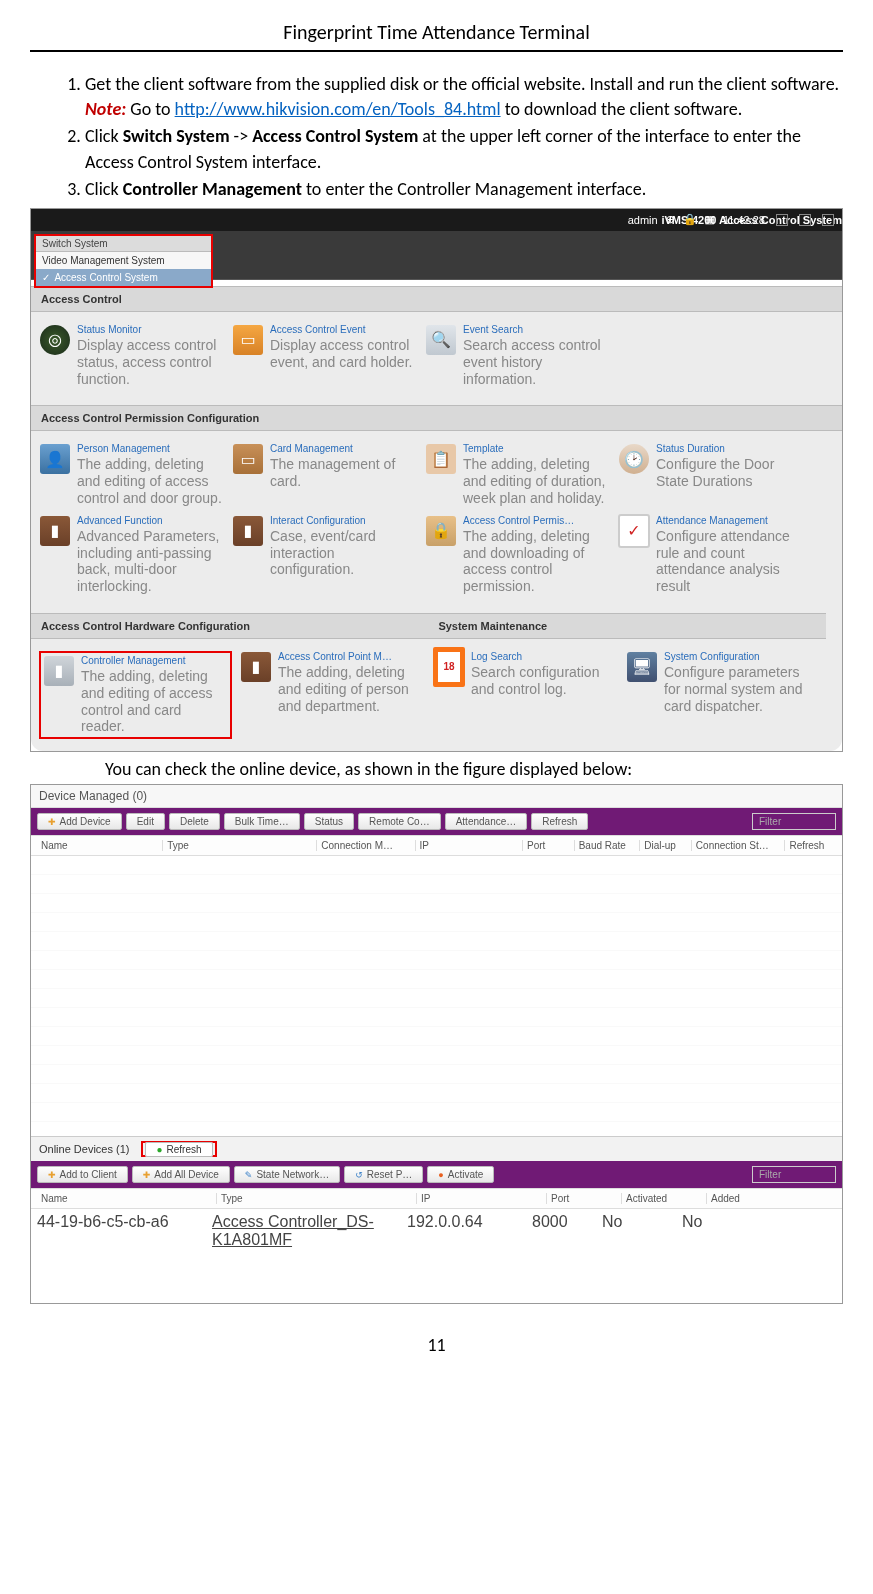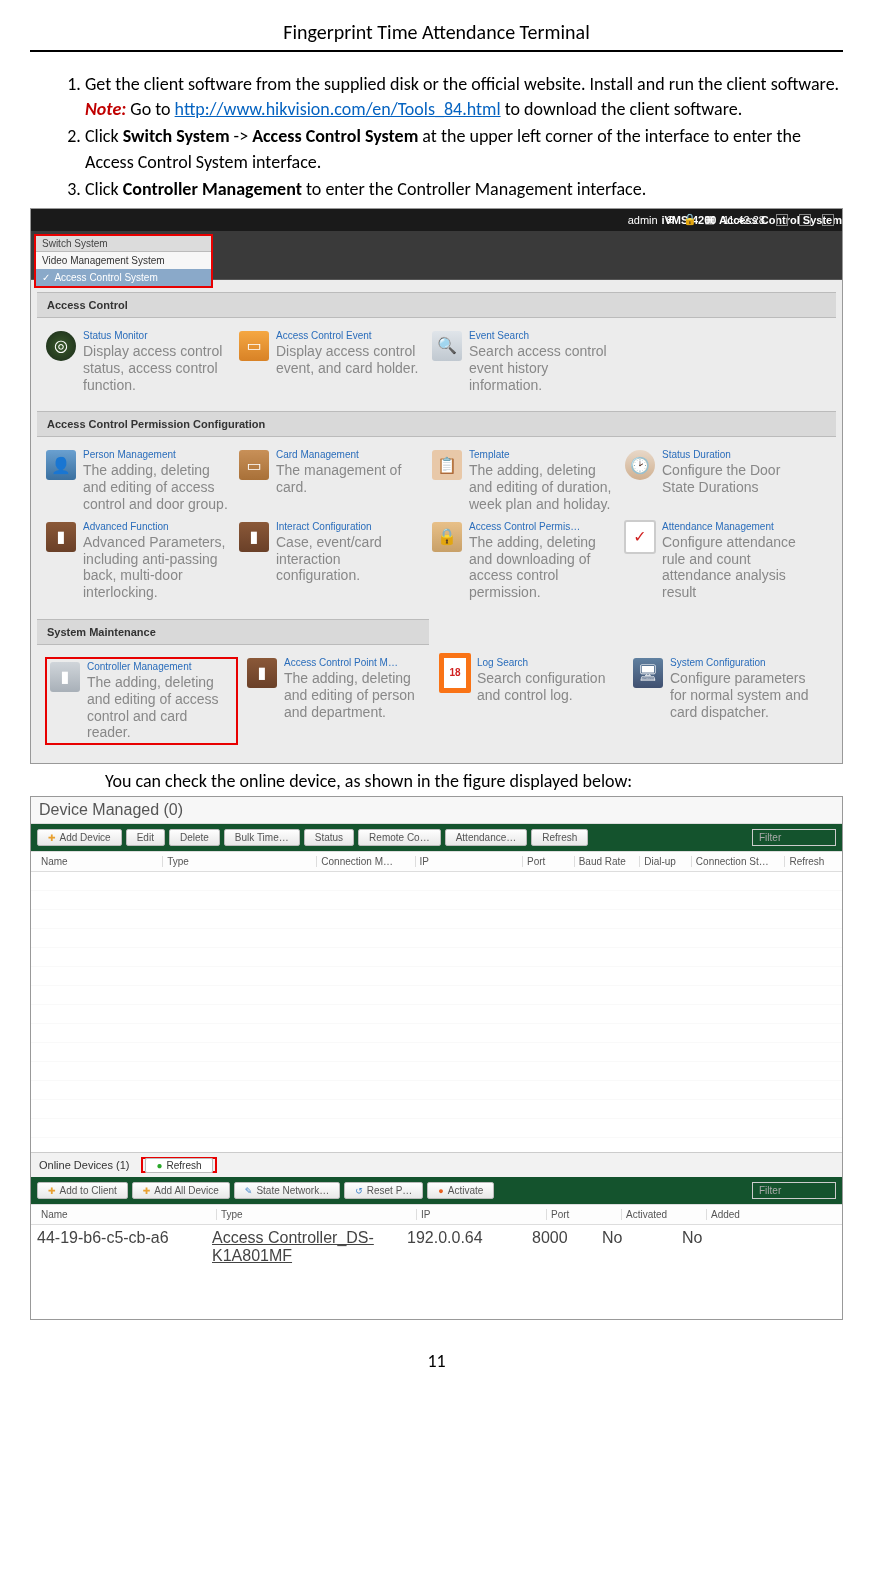--- a/index.html
+++ b/index.html
@@ -90,21 +90,21 @@
     background: #f7f7f7;
     padding: 3px 6px;
     color:#333;
   }
   .dropdown-item.active {
     background: #8aa9c9;
     color:#fff;
   }
   .ss1-body {
     background: #ececec;
-    padding: 6px;
+    border-radius: 12px;
   }
   .section-bar {
     background: #d9d9d9;
     padding: 6px 10px;
     font-size: 11px;
     font-weight: bold;
     color: #333;
     border-top:1px solid #bbb;
     border-bottom:1px solid #bbb;
     margin-top:6px;
@@ -133,22 +133,22 @@
   .icon-door { background:linear-gradient(#8a5838,#6a4028);border-radius:3px;}
   .icon-check { background:#fff;border:2px solid #ccc;border-radius:3px;color:#d02020;}
   .icon-lock { background:linear-gradient(#e8c088,#c8a068);border-radius:3px;}
   .icon-calendar { background:#fff;border:5px solid #f97316;border-radius:2px;color:#d02020;font-weight:bold;font-size:10px;}
   .icon-sys { background:linear-gradient(#6080a0,#405070);border-radius:3px;}
   .icon-ctrl { background:linear-gradient(#d0d5da,#a8b0b8);border-radius:3px;}
 
   .caption { font-size:18px; text-align:left; padding-left:75px; margin:4px 0 4px 0; }
 
   .ss2 { font-family: Arial,sans-serif; }
-  .ss2-title { background:#f7f7f7; padding:4px 8px; font-size:16px; color:#555; border-bottom:1px solid #ddd; }
-  .toolbar { display:flex; gap:4px; padding:5px 6px; background:#14532d; border-bottom:1px solid #ddd; align-items:center;}
+  .ss2-title { background:#f7f7f7; padding:4px 8px; font-size:12px; color:#555; border-bottom:1px solid #ddd; }
+  .toolbar { display:flex; gap:4px; padding:5px 6px; background:#701a75; border-bottom:1px solid #ddd; align-items:center;}
   .btn {
     border:1px solid #bbb; background:linear-gradient(#fefefe,#e8e8e8);
     padding:2px 10px; font-size:10px; border-radius:2px; color:#555;
   }
   .btn.plus::before { content:"✚"; color:#e8a030; margin-right:4px; font-size:9px;}
   .filter { margin-left:auto; border:1px solid #ccc; padding:2px 6px; width:70px; font-size:10px; color:#aaa;}
   .col-headers { display:flex; padding:4px 6px; font-size:10px; color:#555; border-bottom:1px solid #ddd; background:#fdfdfd;}
   .col-headers span { border-left:1px solid #ddd; padding-left:4px; }
   .empty-body { height:280px; background:repeating-linear-gradient(#fff 0,#fff 18px,#f9f9f9 18px,#f9f9f9 19px); }
   .online-bar { background:#f2f2f2; padding:4px 8px; font-size:11px; color:#333; border-top:1px solid #ccc; display:flex; align-items:center; gap:12px;}
@@ -306,20 +306,21 @@
               <div class="icon-box icon-check">✓</div>
             </div>
             <div class="tile-text">
               <div class="tile-title">Attendance Management</div>
               <div class="tile-desc">Configure attendance rule and count attendance analysis result</div>
             </div>
           </div>
       </div>
 
       <div style="display:flex;">
+        <div class="section-bar half">Access Control Hardware Configuration</div>
         <div class="section-bar half">System Maintenance</div>
       </div>
       <div class="tile-row">
         <div class="tile hl">
             <div class="tile-icon">
               <div class="icon-box icon-ctrl">▮</div>
             </div>
             <div class="tile-text">
               <div class="tile-title">Controller Management</div>
               <div class="tile-desc">The adding, deleting and editing of access control and card reader.</div>

